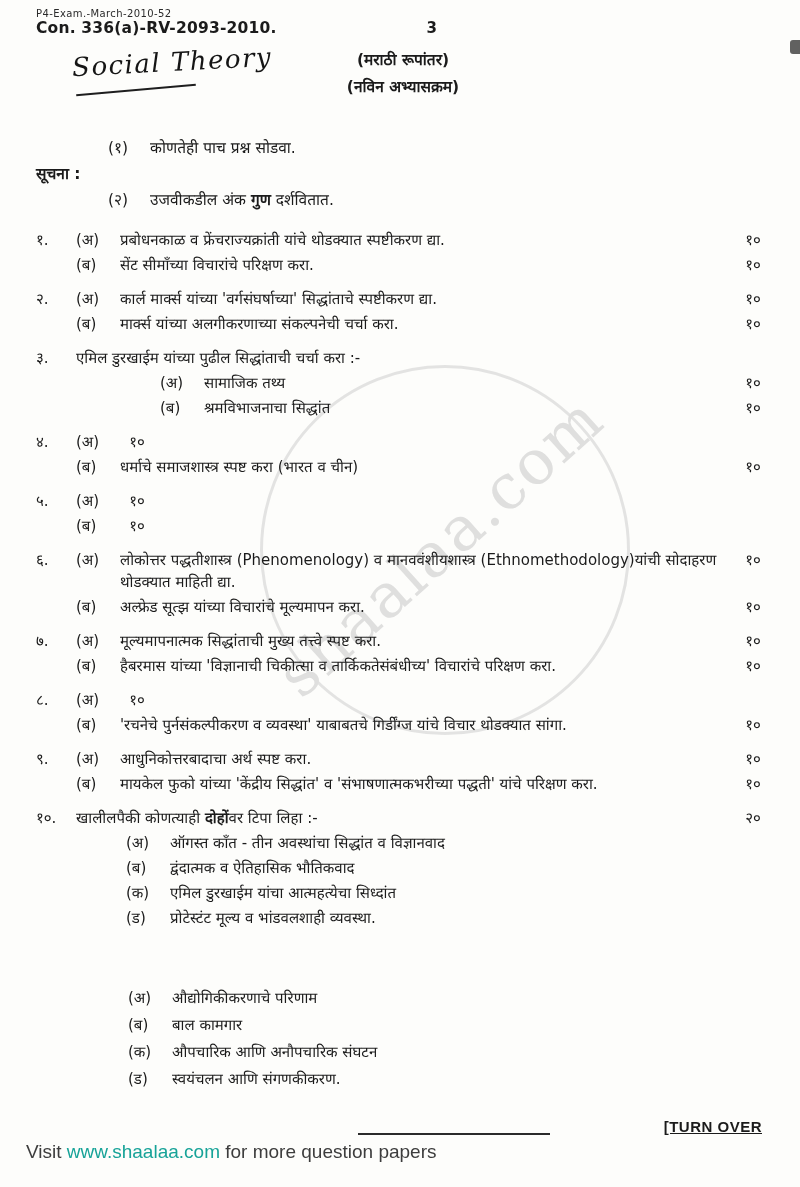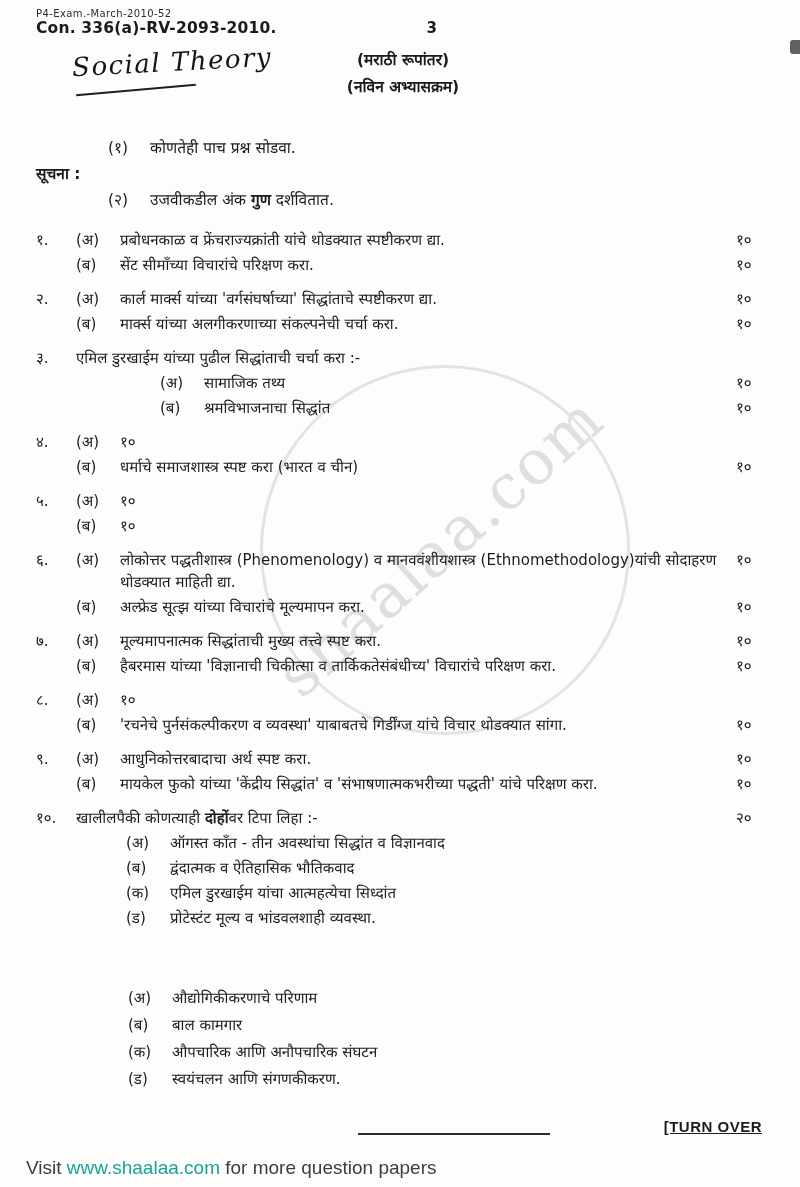--- a/index.html
+++ b/index.html
@@ -36,38 +36,38 @@
   .bold { font-weight:bold; }
 
   .questions { margin-top:16px; }
   .question { margin-bottom:12px; }
   .row { display:flex; align-items:flex-start; line-height:22px; margin-bottom:3px; font-size:15px; }
   .c-num   { width:40px; flex:none; }
   .c-label { width:44px; flex:none; }
   .c-ind   { width:84px; flex:none; }
   .c-ind2  { width:50px; flex:none; }
   .c-text  { flex:1; padding-right:12px; }
-  .c-marks { width:34px; flex:none; text-align:left; }
+  .c-marks { width:34px; flex:none; text-align:center; }
 
   .extra-list { margin-top:56px; margin-left:92px; font-size:15px; }
   .extra-row { display:flex; line-height:27px; }
   .extra-label { width:44px; flex:none; }
 
   .divider {
     position:absolute; left:358px; bottom:52px; width:192px;
     border-top:2px solid #2b2b2b; z-index:2;
   }
   .turn-over {
     position:absolute; right:38px; bottom:52px; z-index:2;
     font-weight:bold; font-size:15px; letter-spacing:.5px;
     font-family:"Liberation Sans",sans-serif;
     text-decoration:underline;
   }
   .visit {
-    position:absolute; left:26px; bottom:8px; z-index:2;
+    position:absolute; left:26px; bottom:24px; z-index:2;
     font-size:19px; color:#3d3d3d; font-family:"Liberation Sans",sans-serif;
   }
   .visit .link { color:#17a398; cursor:pointer; }
 
   .watermark { position:absolute; left:170px; top:320px; width:540px; height:470px;
     z-index:1; pointer-events:none; opacity:.55; }
   .wm-ring {
     position:absolute; left:90px; top:45px; width:370px; height:370px;
     border:3px solid #cfcfcf; border-radius:50%;
   }

